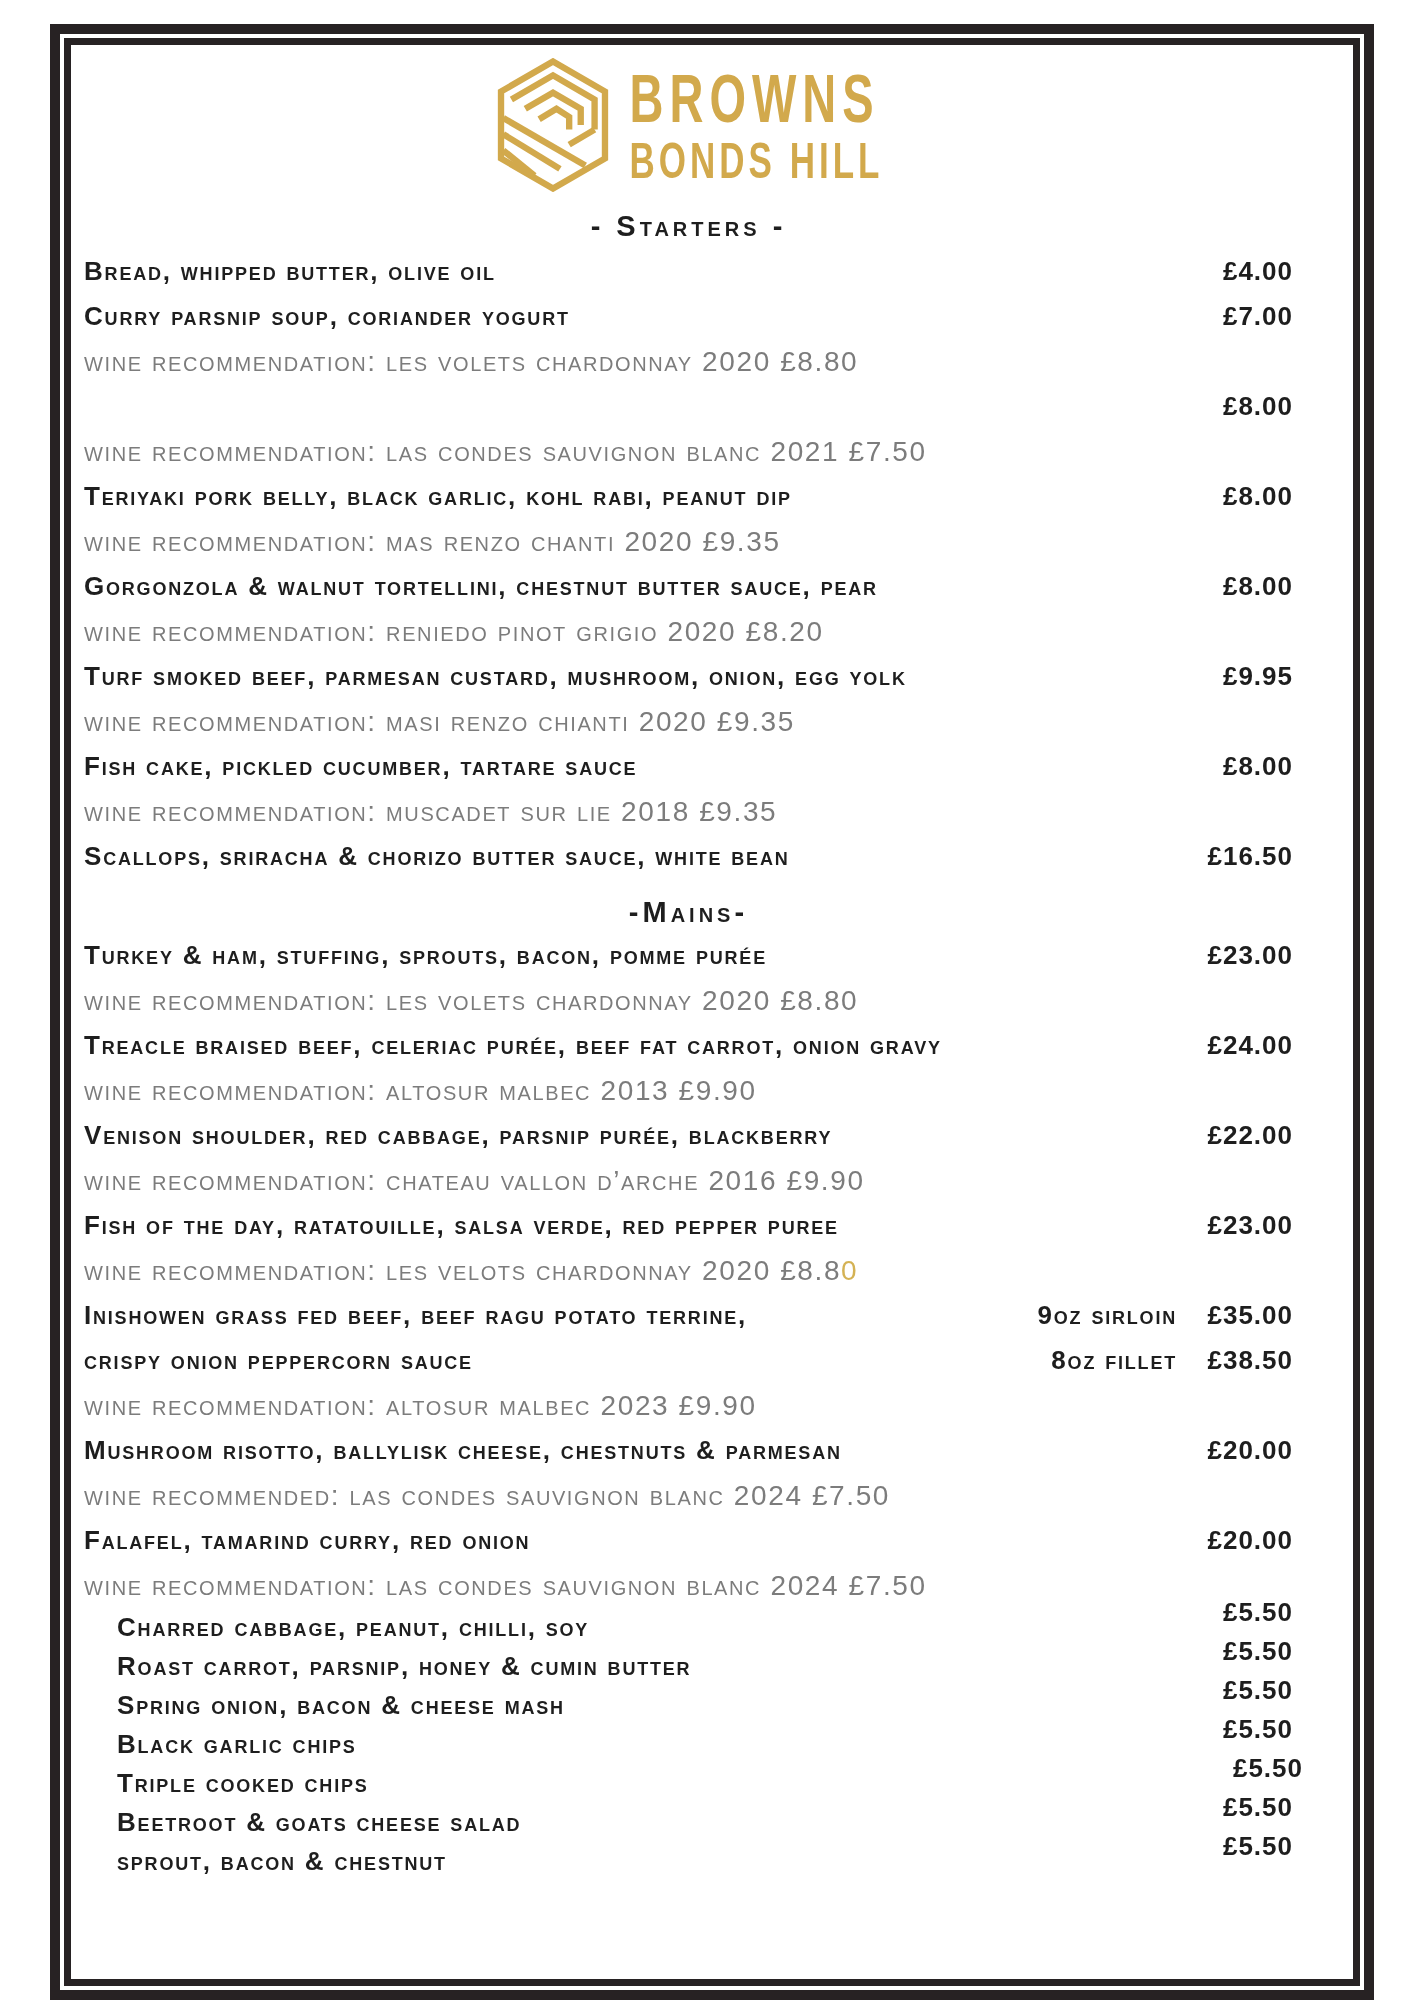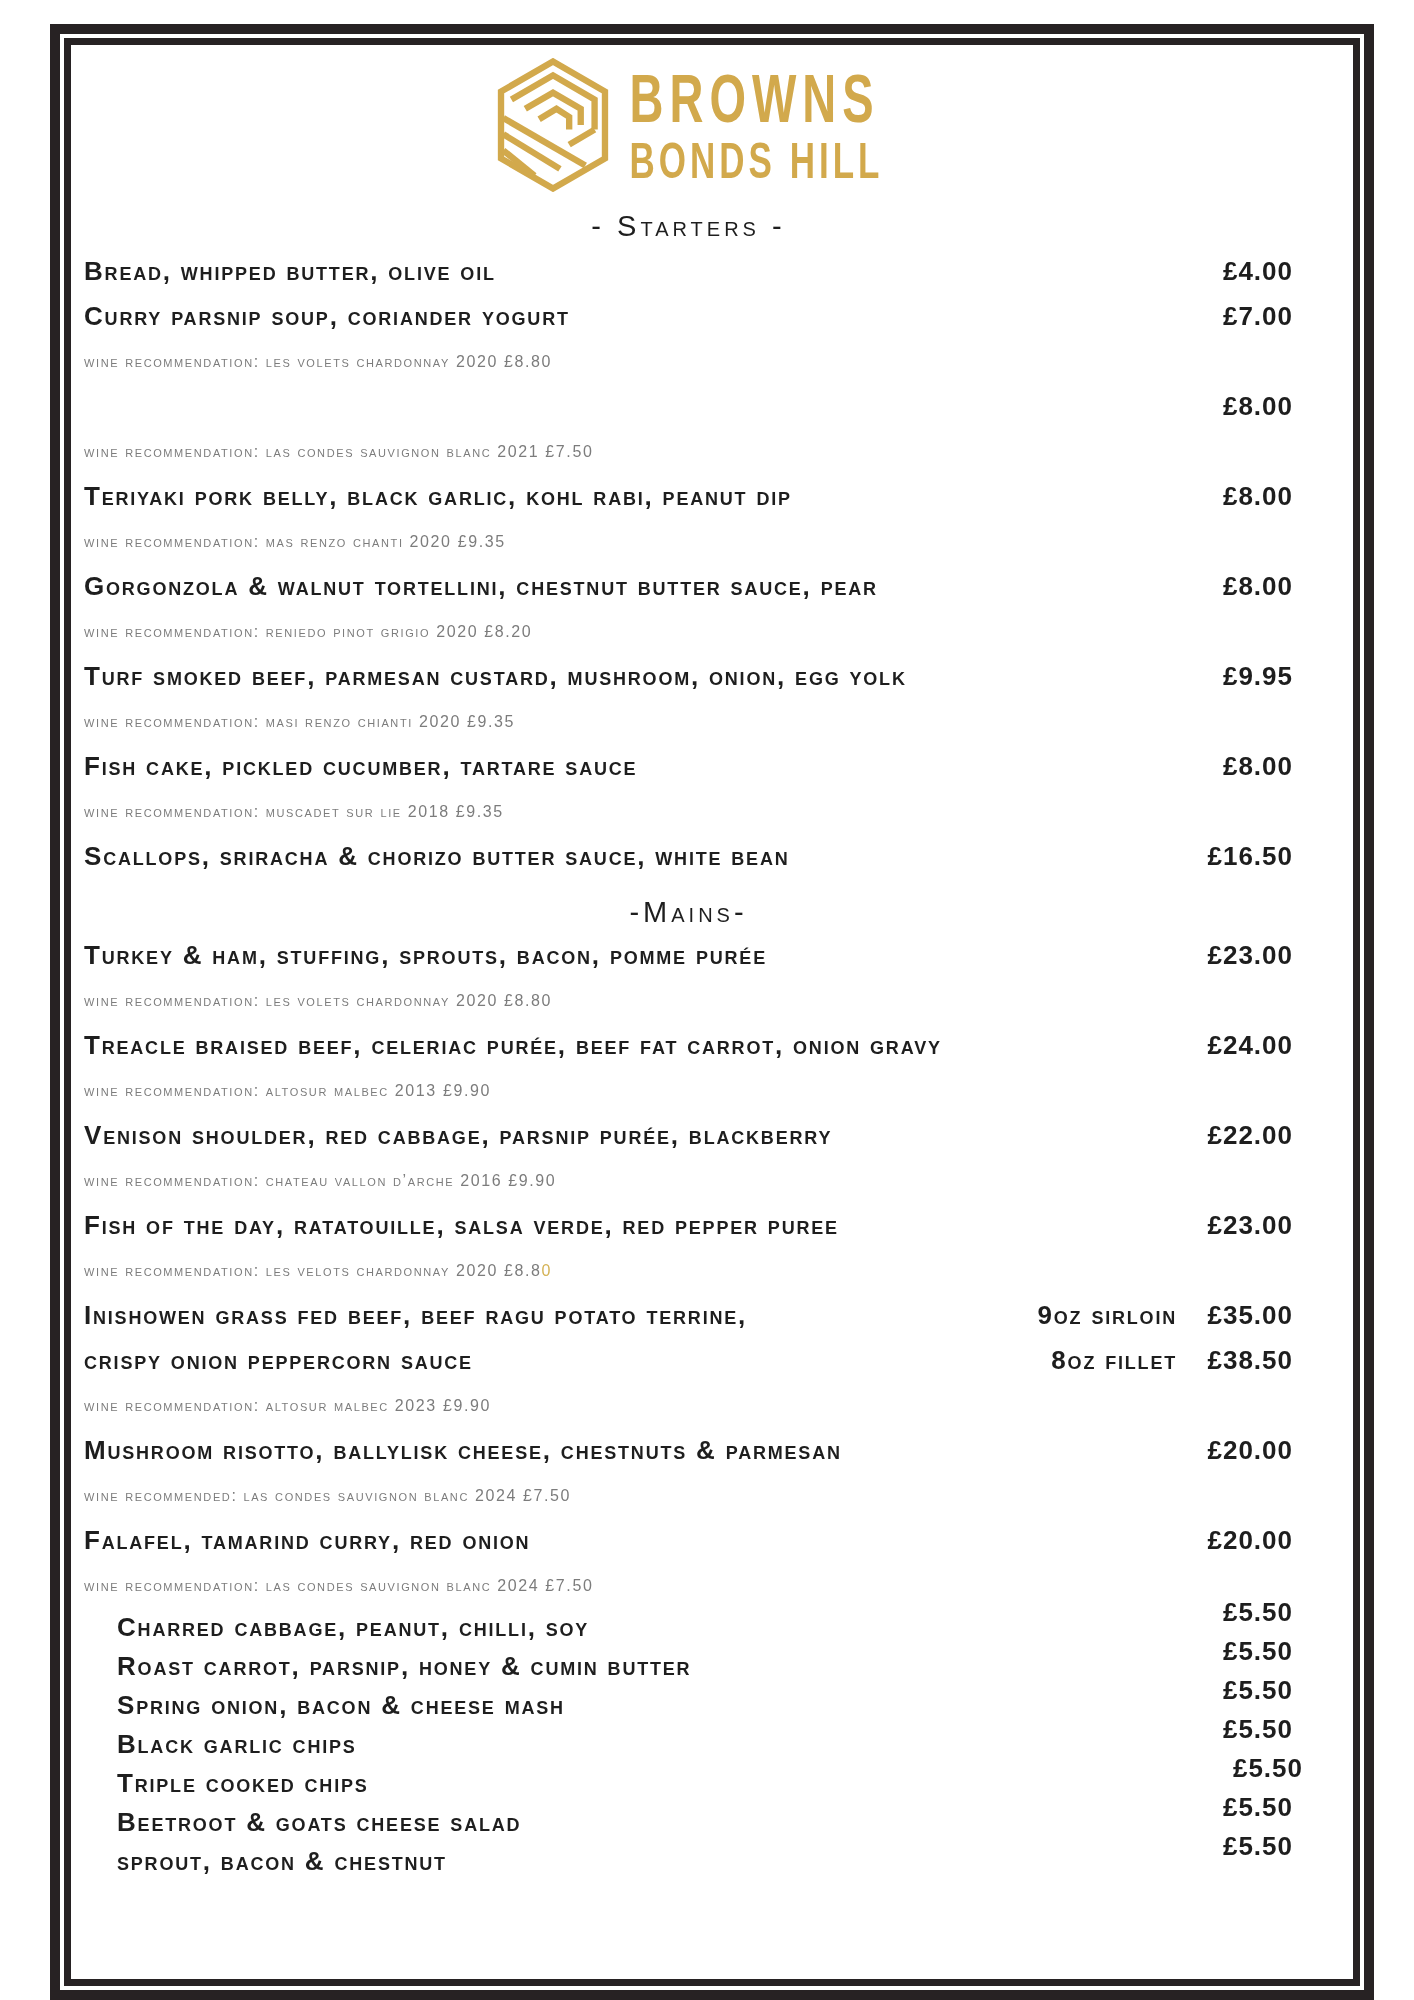--- a/index.html
+++ b/index.html
@@ -18,21 +18,21 @@
     position:absolute;inset:0;padding:0 60px 0 13px;box-sizing:border-box;
   }
   
   .logo-wrap{display:flex;justify-content:center;align-items:center;gap:18px;margin-top:6px;height:148px;}
   .hex{width:118px;height:134px;}
   .brand-text{color:#D2A94C;transform:scaleY(1.45);transform-origin:center;}
   .brand-line1{font-size:47px;font-weight:700;letter-spacing:6px;line-height:49px;white-space:nowrap;}
   .brand-line2{font-size:35px;font-weight:700;letter-spacing:4px;line-height:38px;white-space:nowrap;}
   
   .section-title{
-    text-align:center;font-variant:small-caps;font-size:29px;font-weight:400;
+    text-align:center;font-variant:small-caps;font-size:29px;font-weight:700;
     letter-spacing:4px;color:#1E1E1E;height:34px;line-height:34px;
   }
   .title-starters{margin:10px 0 6px 0;}
   .title-mains{margin:16px 0 4px 0;}
   
   .row{display:flex;align-items:center;white-space:nowrap;}
   .item-row{height:45px;}
   .dish{
     font-variant:small-caps;font-size:26px;font-weight:700;
     letter-spacing:1.8px;color:#1E1E1E;
@@ -40,21 +40,21 @@
   .size{
     font-variant:small-caps;font-size:26px;font-weight:700;
     letter-spacing:1.8px;color:#1E1E1E;margin-left:auto;margin-right:20px;
   }
   .price{
     font-variant:small-caps;font-size:26px;font-weight:700;letter-spacing:1px;
     color:#1E1E1E;margin-left:auto;min-width:96px;text-align:right;
   }
   .size + .price{margin-left:0;}
   .wine-row{
-    height:45px;font-variant:small-caps;font-size:16px;font-weight:400;
+    height:45px;font-variant:small-caps;font-size:28px;font-weight:400;
     letter-spacing:1.6px;color:#7C7C7C;
   }
   .gold-tail{color:#D4B254;}
   
   .sides-header{height:40px;margin-top:14px;}
   .side-row{height:39px;margin-left:33px;}
   .side-row .price{transform:translateY(-15px);}
   .price-shift{position:relative;left:10px;}
 </style>
 </head>

